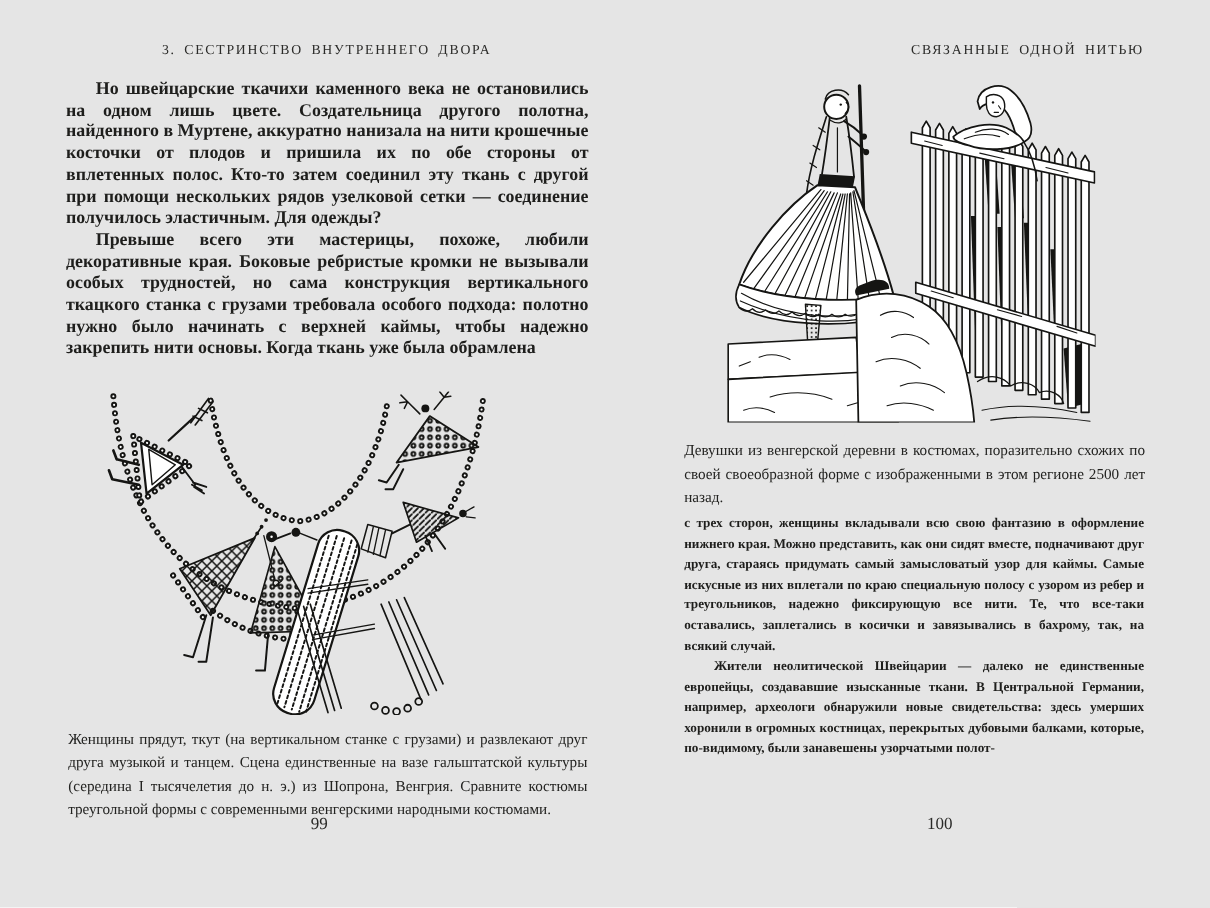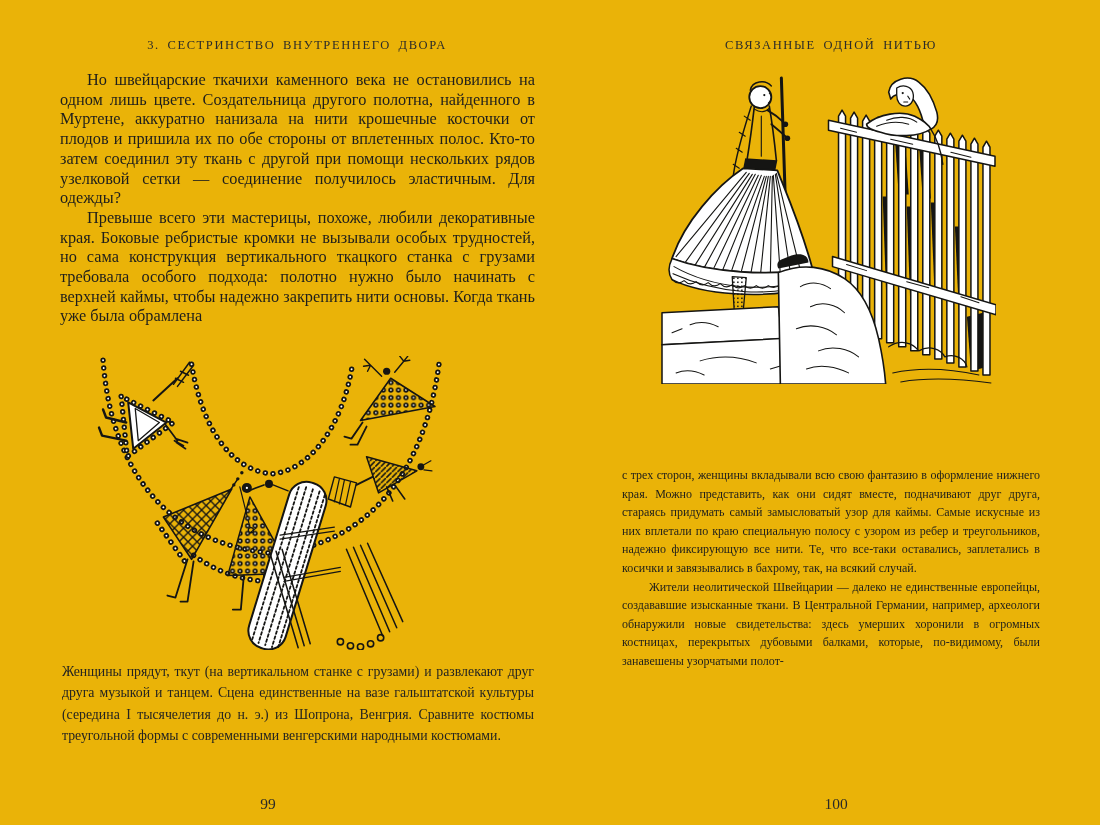--- a/index.html
+++ b/index.html
@@ -4,51 +4,51 @@
 <style>
   html, body {
     margin: 0; padding: 0;
     background: #ffffff;
     font-family: "Liberation Serif", "DejaVu Serif", serif;
     color: #1e1e1c;
   }
   .spread {
     position: relative;
     width: 1100px; height: 825px;
-    background: #eab308;
+    background: #e5e5e5;
     overflow: hidden;
   }
   .running-head {
     position: absolute;
     font-size: 12.5px;
     letter-spacing: 1.6px;
     word-spacing: 3px;
     text-align: center;
     color: #2b2b29;
     white-space: nowrap;
   }
   .rh-left { left: 58px; top: 38px; width: 478px; }
-  .rh-right { left: 622px; top: 38px; width: 418px; }
+  .rh-right { left: 622px; top: 38px; width: 418px; text-align: right; }
   .body-text { position: absolute; text-align: justify; }
-  .body-text p { margin: 0; padding: 0; }
+  .body-text p { margin: 0; padding: 0; font-weight: bold; }
   .indent { text-indent: 27px; }
   .left-body  { left: 60px;  top: 70px;  width: 475px; font-size: 16.3px; line-height: 19.7px; }
   .right-body { left: 622px; top: 466px; width: 418px; font-size: 12px; line-height: 18.6px; }
   .caption {
     position: absolute;
     text-align: justify;
     color: #232321;
   }
   .cap-left  { left: 62px;  top: 661px; width: 472px; font-size: 13.8px; line-height: 21.4px; }
   .cap-right { left: 622px; top: 399px; width: 419px; font-size: 13.8px; line-height: 21px; }
   .page-number {
     position: absolute;
-    top: 795px;
+    top: 741px;
     width: 60px;
-    text-align: center;
+    text-align: right;
     font-size: 15.5px;
     color: #2a2a28;
   }
   .pn-left  { left: 238px; }
   .pn-right { left: 806px; }
   svg.figure { position: absolute; }
   #vase-fig  { left: 93px;  top: 356px; }
   #girls-fig { left: 660px; top: 76px; }
   
   .bb { fill: none; stroke: #151513; stroke-width: 5.4; stroke-linecap: round; stroke-dasharray: 0.1 7.6; }
@@ -229,20 +229,21 @@
       <path d="M2,268 L152,260 L156,307 L2,307 Z" fill="#fff" stroke-width="1.5"></path>
       <path d="M40,284 C60,278 80,280 96,286 M110,292 L130,286 M16,296 C26,292 36,294 44,298" stroke-width="1"></path>
       <path d="M118,196 C142,186 166,190 184,202 C202,214 212,236 218,262 C222,280 224,294 225,307 L120,307 Z" fill="#fff" stroke-width="1.6"></path>
       <path d="M140,210 C150,204 162,206 170,212 M150,230 C162,224 176,228 184,236 M136,252 C150,246 166,250 176,258 M158,274 C172,268 188,272 198,280 M146,292 C160,287 176,290 188,296" stroke-width="1"></path>
 
       <path d="M228,270 C240,262 252,266 258,274 C268,268 280,272 284,280 C294,276 304,282 306,290" stroke-width="1.2"></path>
       <path d="M232,296 C260,290 290,292 318,298 M240,305 C270,300 300,302 330,306" stroke-width="1"></path>
     </g>
   </svg>
 
+  <div class="caption cap-right">Девушки из венгерской деревни в костюмах, поразительно схожих по своей своеобразной форме с изображенными в этом регионе 2500 лет назад.</div>
 
   <div class="body-text right-body">
     <p>с трех сторон, женщины вкладывали всю свою фантазию в оформление нижнего края. Можно представить, как они сидят вместе, подначивают друг друга, стараясь придумать самый замысловатый узор для каймы. Самые искусные из них вплетали по краю специальную полосу с узором из ребер и треугольников, надежно фиксирующую все нити. Те, что все-таки оставались, заплетались в косички и завязывались в бахрому, так, на всякий случай.</p>
     <p class="indent">Жители неолитической Швейцарии — далеко не единственные европейцы, создававшие изысканные ткани. В Центральной Германии, например, археологи обнаружили новые свидетельства: здесь умерших хоронили в огромных костницах, перекрытых дубовыми балками, которые, по-видимому, были занавешены узорчатыми полот-</p>
   </div>
 
   <div class="page-number pn-right">100</div>
 
 </div>
 

